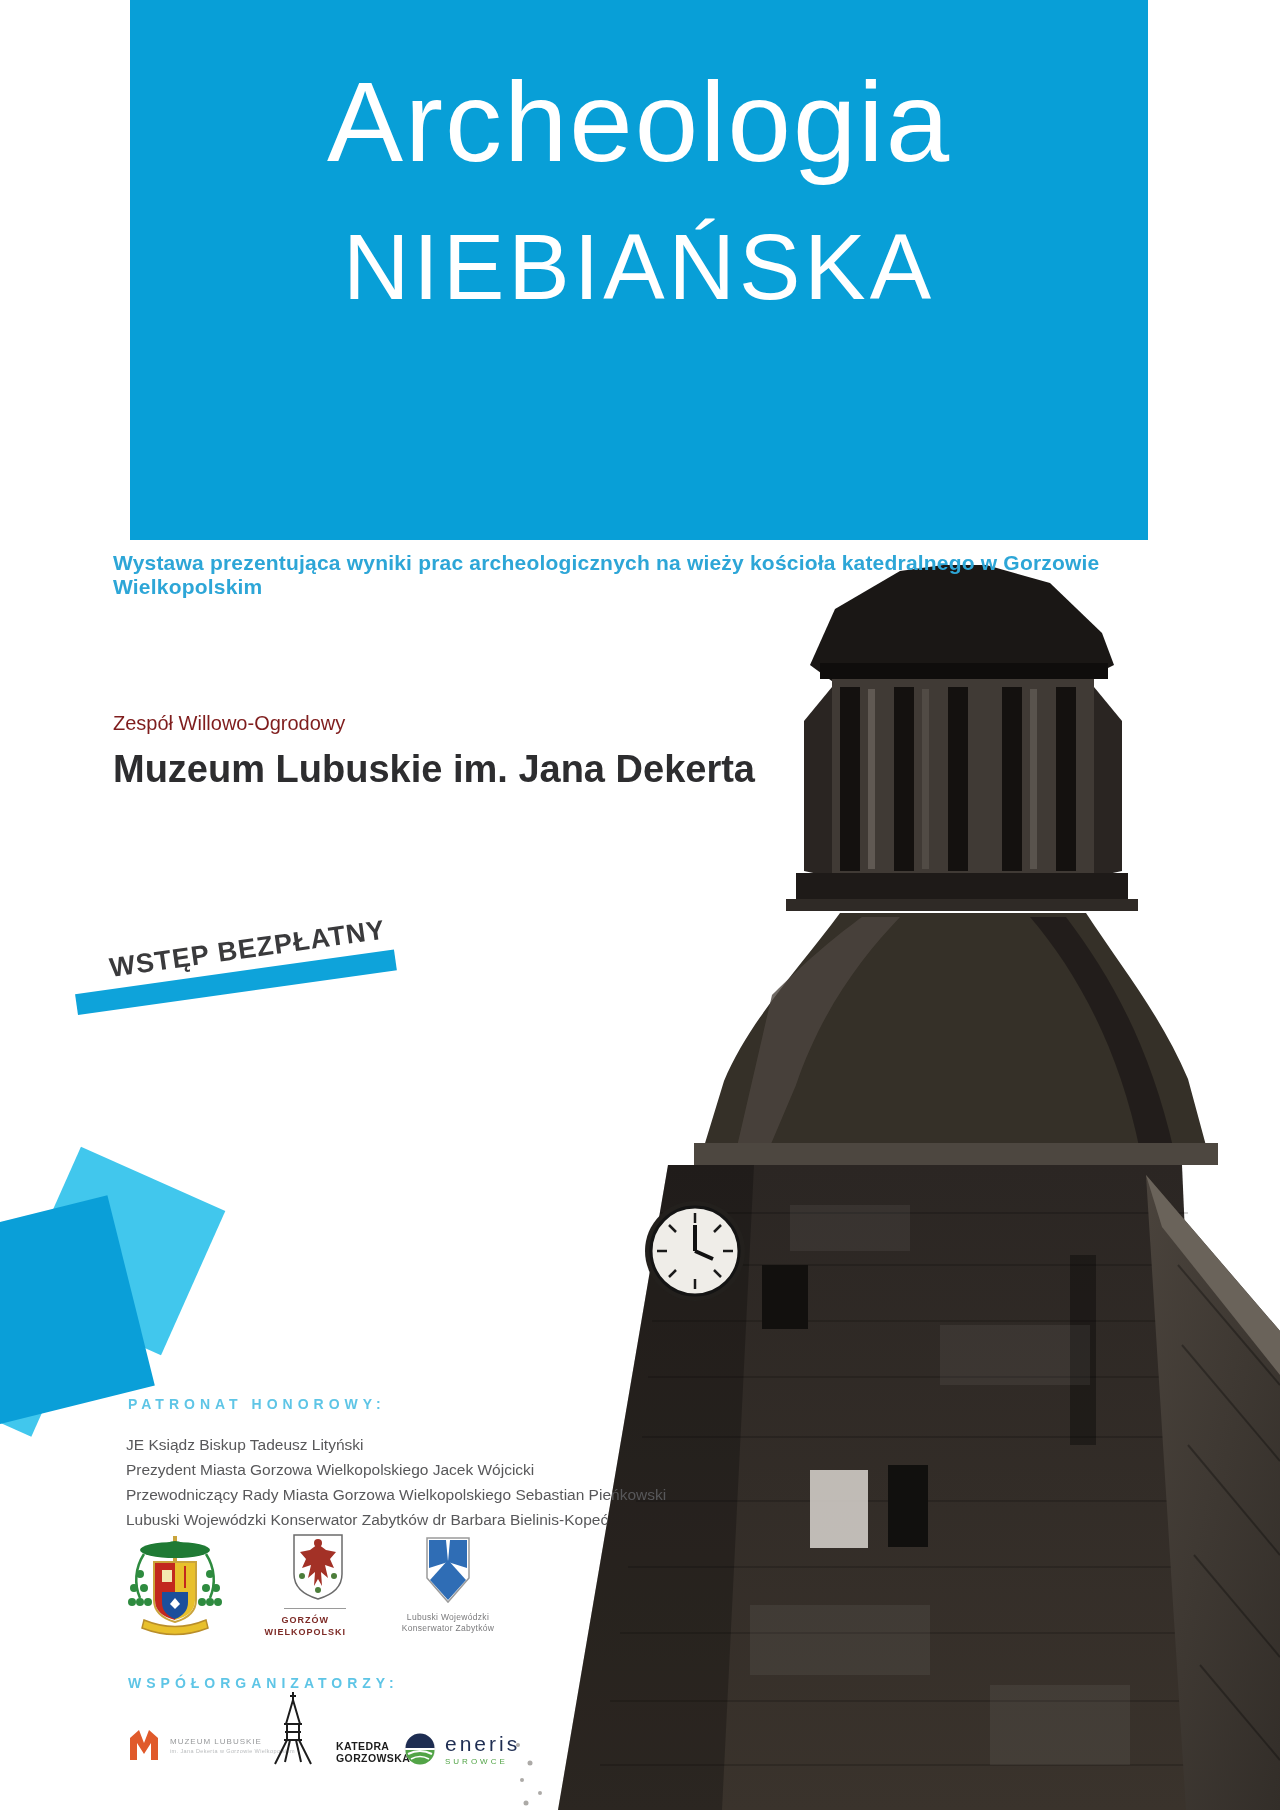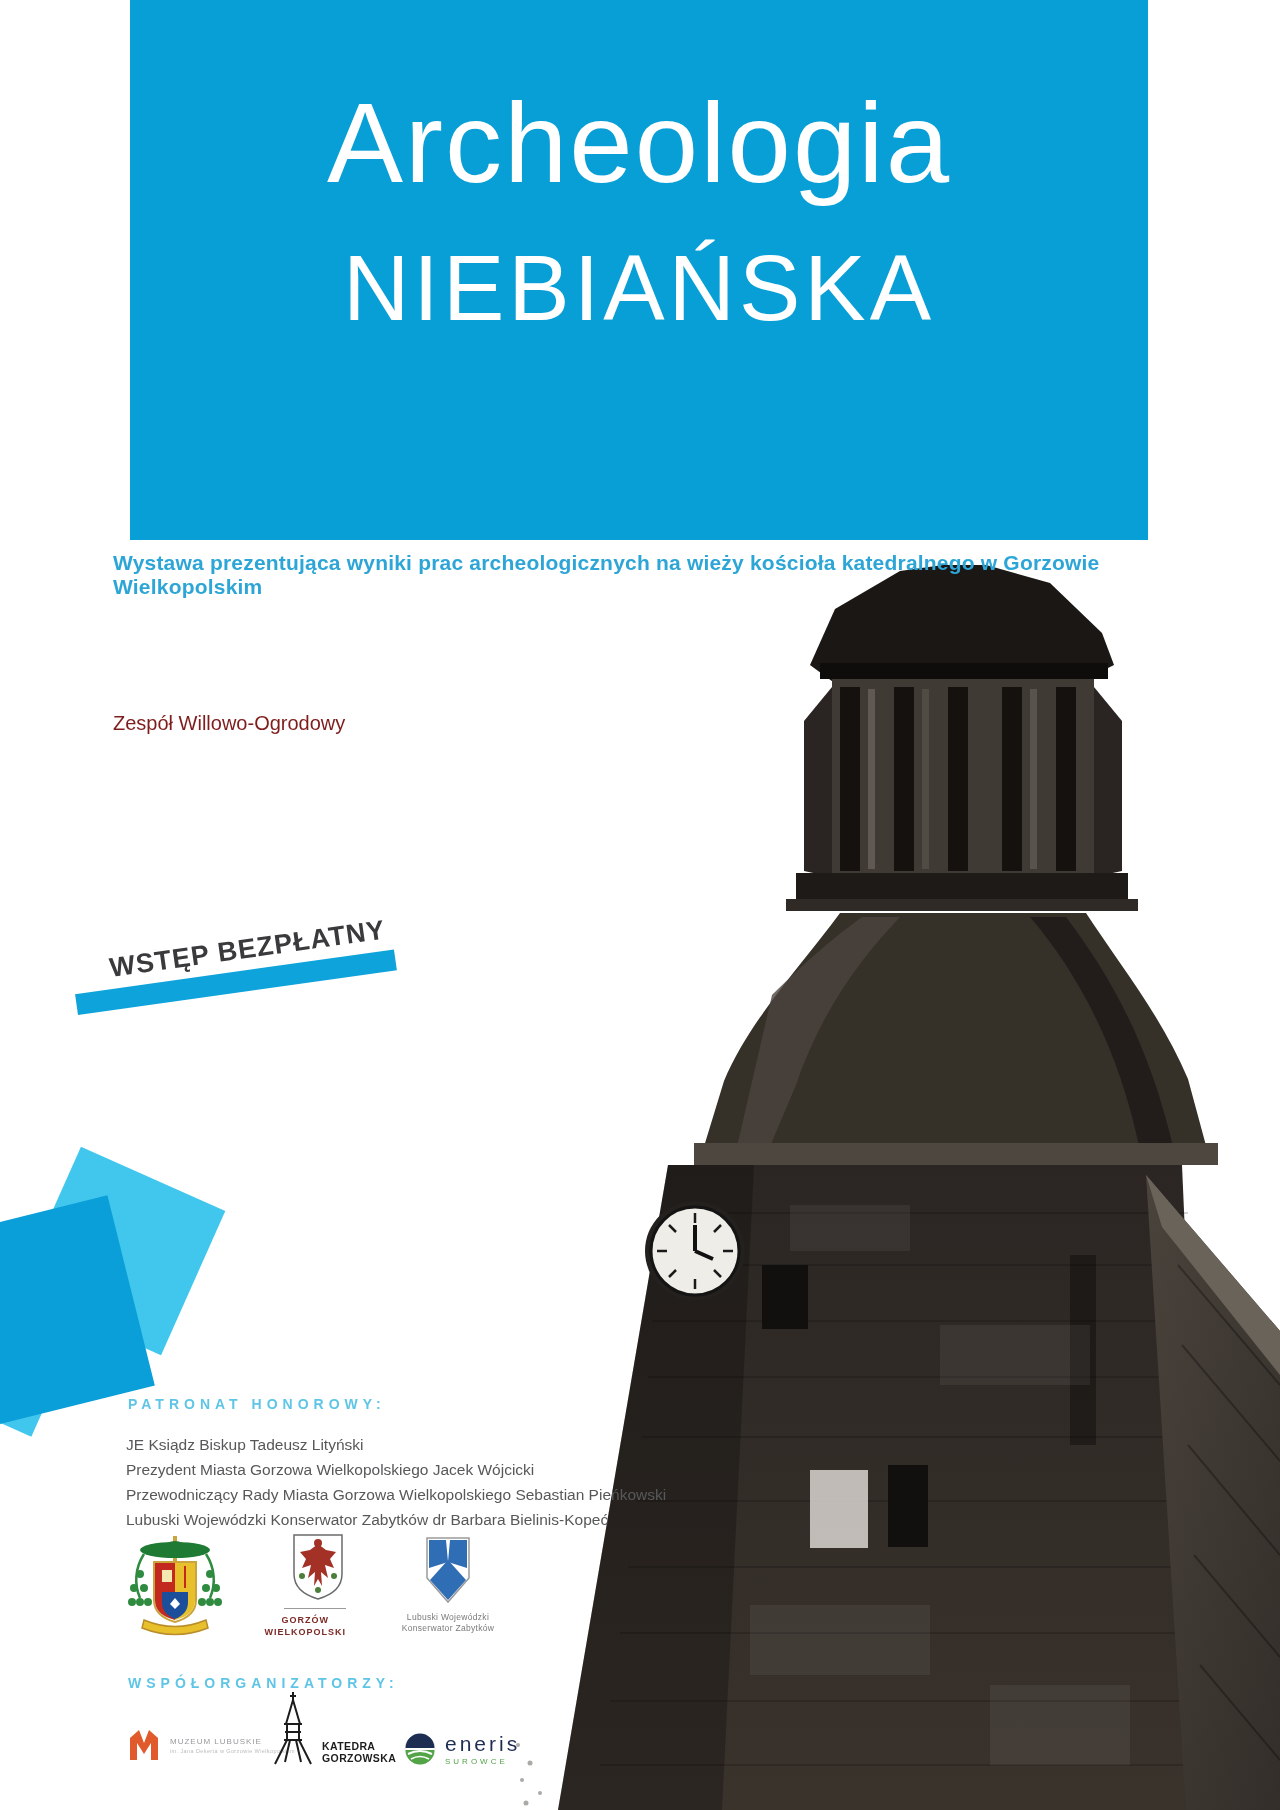--- a/index.html
+++ b/index.html
@@ -1,21 +1,21 @@
 <!DOCTYPE html>
 <html><head>
 <meta charset="utf-8">
 <style>
   html,body{margin:0;padding:0;background:#ffffff;}
   body{font-family:"Liberation Sans", sans-serif;}
   #poster{position:relative;width:1280px;height:1810px;background:#fff;overflow:hidden;}
 
   
   .blue-block{position:absolute;left:130px;top:0;width:1018px;height:540px;background:#089fd7;}
-  .poster-title{position:absolute;left:0;top:72px;width:100%;text-align:center;color:#ffffff;font-weight:300;}
+  .poster-title{position:absolute;left:0;top:51px;width:100%;text-align:center;color:#ffffff;font-weight:300;}
   .title-line1{font-size:114px;line-height:1.25;letter-spacing:2px;}
   .title-line2{font-size:92px;line-height:1.2;letter-spacing:4px;margin-top:18px;}
 
   .subtitle{position:absolute;left:113px;top:551px;width:1060px;font-size:21px;color:#2da6d7;letter-spacing:.2px;font-weight:bold;}
 
   
   .event-block{position:absolute;left:113px;top:712px;color:#39393b;}
   .ev-dates{font-size:36px;font-weight:bold;color:#39393b;}
   .ev-area{font-size:20px;color:#7f1d1d;}
   .ev-name{font-size:38px;font-weight:bold;color:#2d2d2f;margin-top:13px;}
@@ -47,21 +47,21 @@
 
   .arms-logo{left:126px;top:1530px;}
   .gorzow-logo{left:262px;top:1532px;width:84px;align-items:flex-end;}
   .lubuski-logo{left:388px;top:1534px;width:120px;}
 
   .muzeum-logo{left:126px;top:1728px;flex-direction:row;align-items:center;}
   .muzeum-texts{margin-left:8px;}
   .muzeum-cap{font-size:8px;color:#97999b;letter-spacing:1px;}
   .muzeum-sub{font-size:5.5px;color:#babcbe;letter-spacing:.4px;margin-top:2px;}
 
-  .katedra-logo{left:268px;top:1692px;flex-direction:row;align-items:flex-end;}
+  .katedra-logo{left:268px;top:1692px;flex-direction:row;align-items:flex-end;gap:14px;}
   .katedra-texts{margin-left:4px;margin-bottom:4px;font-size:10.5px;font-weight:bold;color:#1c1c1c;line-height:12px;letter-spacing:.4px;}
 
   .eneris-logo{left:404px;top:1732px;flex-direction:row;align-items:center;}
   .eneris-texts{margin-left:9px;}
   .eneris-cap{font-size:21px;color:#1e2d52;letter-spacing:3px;}
   .eneris-sub{font-size:8px;color:#52a447;letter-spacing:3px;margin-top:1px;text-transform:uppercase;}
 
   .tower-wrap{position:absolute;left:510px;top:565px;width:770px;height:1245px;z-index:0;}
 </style>
 </head>
@@ -174,20 +174,21 @@
     <div class="poster-title">
       <div class="title-line1">Archeologia</div>
       <div class="title-line2">NIEBIAŃSKA</div>
     </div>
   </div>
 
   <div class="subtitle">Wystawa prezentująca wyniki prac archeologicznych na wieży kościoła katedralnego w Gorzowie Wielkopolskim</div>
 
   <div class="event-block">
     <div class="ev-area">Zespół Willowo-Ogrodowy</div>
+    <div class="ev-name">Muzeum Lubuskie im. Jana Dekerta</div>
   </div>
 
   <div class="free-banner">
     <div class="free-text">WSTĘP BEZPŁATNY</div>
     <div class="free-bar"></div>
   </div>
 
   <div class="sq sq-a"></div>
   <div class="sq sq-b"></div>
   <div class="sq sq-c"></div>

